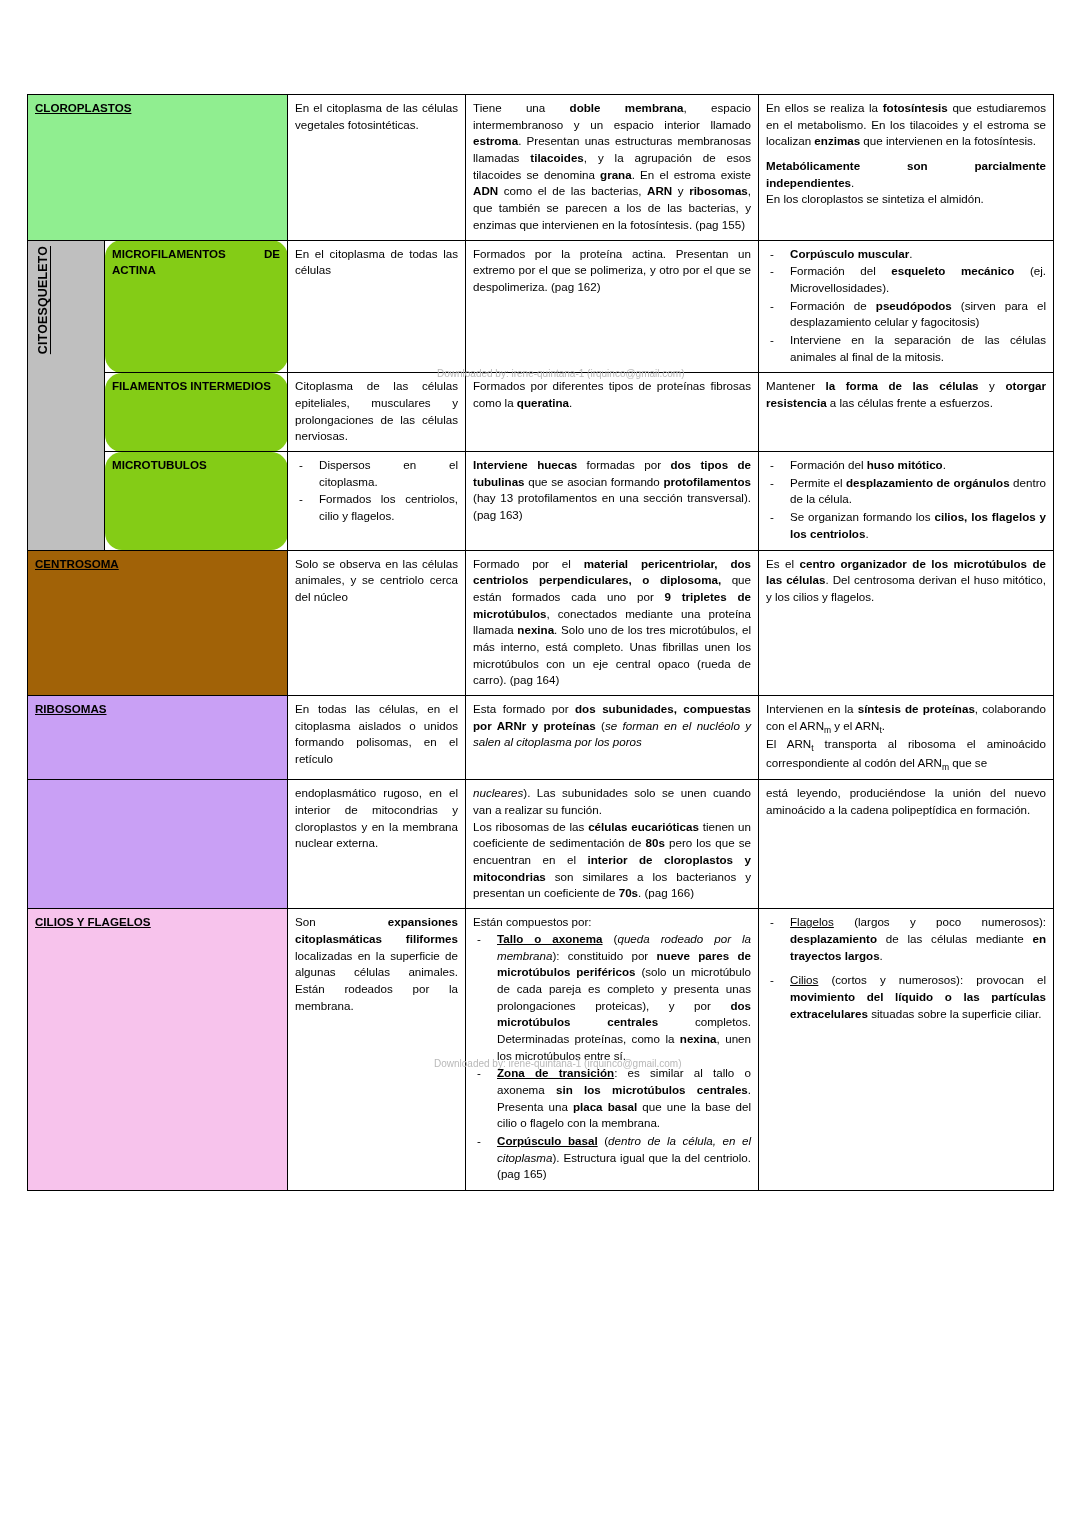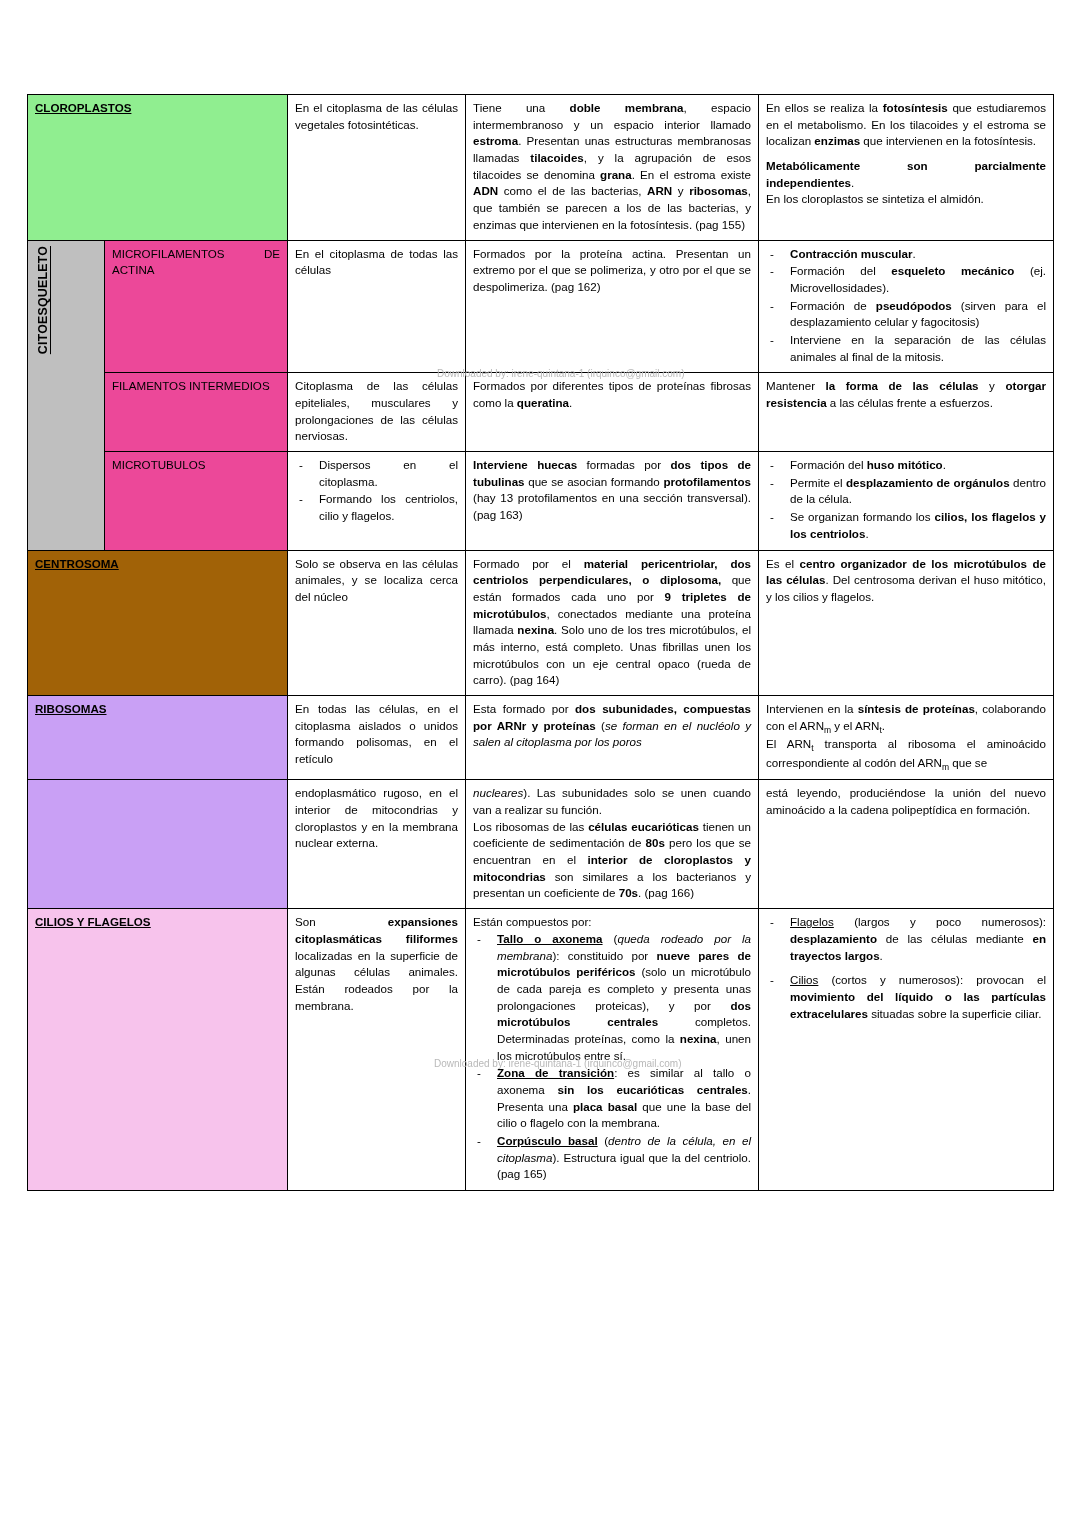--- a/index.html
+++ b/index.html
@@ -46,23 +46,24 @@
     font-weight: bold;
     font-size: 12.6px;
     padding: 6px 4px;
   }
   td.namecell span.u {
     text-decoration: underline;
   }
   td.subname {
     text-align: center;
     vertical-align: middle;
-    font-weight: normal;
+    font-weight: bold;
     font-size: 11.8px;
-    background: #ec4899;
+    background: #84cc16;
+    border-radius: 17px;
   }
   td.rotcell {
     width: 28px;
     background: #bfbfbf;
     padding: 0;
     text-align: center;
     vertical-align: middle;
   }
   .rot {
     writing-mode: vertical-rl;
@@ -150,58 +151,58 @@
 
     <tr>
       <td class="rotcell" rowspan="3">
         <div class="rot">CITOESQUELETO</div>
       </td>
       <td class="subname">MICROFILAMENTOS DE ACTINA</td>
       <td>En el citoplasma de todas las células</td>
       <td>Formados por la proteína actina. Presentan un extremo por el que se polimeriza, y otro por el que se despolimeriza. (pag 162)</td>
       <td>
         <ul class="dash">
-              <li><b>Contracción muscular</b>.</li>
+              <li><b>Corpúsculo muscular</b>.</li>
               <li>Formación del <b>esqueleto mecánico</b> (ej. Microvellosidades).</li>
               <li>Formación de <b>pseudópodos</b> (sirven para el desplazamiento celular y fagocitosis)</li>
               <li>Interviene en la separación de las células animales al final de la mitosis.</li>
             </ul>
       </td>
     </tr>
 
     <tr>
       <td class="subname">FILAMENTOS INTERMEDIOS</td>
       <td>Citoplasma de las células epiteliales, musculares y prolongaciones de las células nerviosas.</td>
       <td>Formados por diferentes tipos de proteínas fibrosas como la <b>queratina</b>.</td>
       <td>Mantener <b>la forma de las células</b> y <b>otorgar resistencia</b> a las células frente a esfuerzos.</td>
     </tr>
 
     <tr>
       <td class="subname">MICROTUBULOS</td>
       <td>
         <ul class="dash">
               <li>Dispersos en el citoplasma.</li>
-              <li>Formando los centriolos, cilio y flagelos.</li>
+              <li>Formados los centriolos, cilio y flagelos.</li>
             </ul>
       </td>
       <td><b>Interviene huecas</b> formadas por <b>dos tipos de tubulinas</b> que se asocian formando <b>protofilamentos</b> (hay 13 protofilamentos en una sección transversal). (pag 163)</td>
       <td>
         <ul class="dash">
               <li>Formación del <b>huso mitótico</b>.</li>
               <li>Permite el <b>desplazamiento de orgánulos</b> dentro de la célula.</li>
               <li>Se organizan formando los <b>cilios, los flagelos y los centriolos</b>.</li>
             </ul>
       </td>
     </tr>
 
     <tr>
       <td class="namecell cyan" colspan="2">
         <span class="u">CENTROSOMA</span>
       </td>
-      <td>Solo se observa en las células animales, y se localiza cerca del núcleo</td>
+      <td>Solo se observa en las células animales, y se centriolo cerca del núcleo</td>
       <td>Formado por el <b>material pericentriolar, dos centriolos perpendiculares, o diplosoma,</b> que están formados cada uno por <b>9 tripletes de microtúbulos</b>, conectados mediante una proteína llamada <b>nexina</b>. Solo uno de los tres microtúbulos, el más interno, está completo. Unas fibrillas unen los microtúbulos con un eje central opaco (rueda de carro). (pag 164)</td>
       <td>Es el <b>centro organizador de los microtúbulos de las células</b>. Del centrosoma derivan el huso mitótico, y los cilios y flagelos.</td>
     </tr>
 
     <tr>
       <td class="namecell purple" colspan="2">
         <span class="u">RIBOSOMAS</span>
       </td>
       <td>En todas las células, en el citoplasma aislados o unidos formando polisomas, en el retículo</td>
       <td>Esta formado por <b>dos subunidades, compuestas por ARNr y proteínas</b> (<i>se forman en el nucléolo y salen al citoplasma por los poros</i></td>
@@ -217,21 +218,21 @@
 
     <tr>
       <td class="namecell pink" colspan="2">
         <span class="u">CILIOS Y FLAGELOS</span>
       </td>
       <td>Son <b>expansiones citoplasmáticas filiformes</b> localizadas en la superficie de algunas células animales. Están rodeados por la membrana.</td>
       <td>
         <div>Están compuestos por:</div>
         <ul class="dash">
               <li><span class="ul"><b>Tallo o axonema</b></span> (<i>queda rodeado por la membrana</i>): constituido por <b>nueve pares de microtúbulos periféricos</b> (solo un microtúbulo de cada pareja es completo y presenta unas prolongaciones proteicas), y por <b>dos microtúbulos centrales</b> completos. Determinadas proteínas, como la <b>nexina</b>, unen los microtúbulos entre sí.</li>
-              <li><span class="ul"><b>Zona de transición</b></span>: es similar al tallo o axonema <b>sin los eucarióticas centrales</b>. Presenta una <b>placa basal</b> que une la base del cilio o flagelo con la membrana.</li>
+              <li><span class="ul"><b>Zona de transición</b></span>: es similar al tallo o axonema <b>sin los microtúbulos centrales</b>. Presenta una <b>placa basal</b> que une la base del cilio o flagelo con la membrana.</li>
               <li><span class="ul"><b>Corpúsculo basal</b></span> (<i>dentro de la célula, en el citoplasma</i>). Estructura igual que la del centriolo. (pag 165)</li>
             </ul>
       </td>
       <td>
         <ul class="dash spaced">
               <li><span class="ul">Flagelos</span> (largos y poco numerosos): <b>desplazamiento</b> de las células mediante <b>en trayectos largos</b>.</li>
               <li><span class="ul">Cilios</span> (cortos y numerosos): provocan el <b>movimiento del líquido o las partículas extracelulares</b> situadas sobre la superficie ciliar.</li>
             </ul>
       </td>
     </tr>

